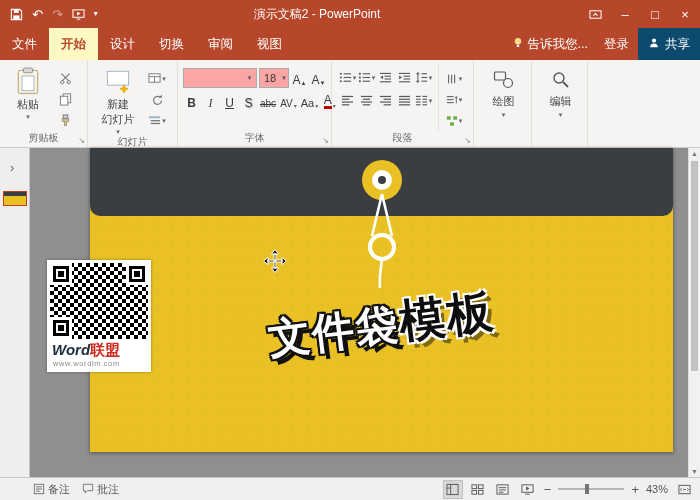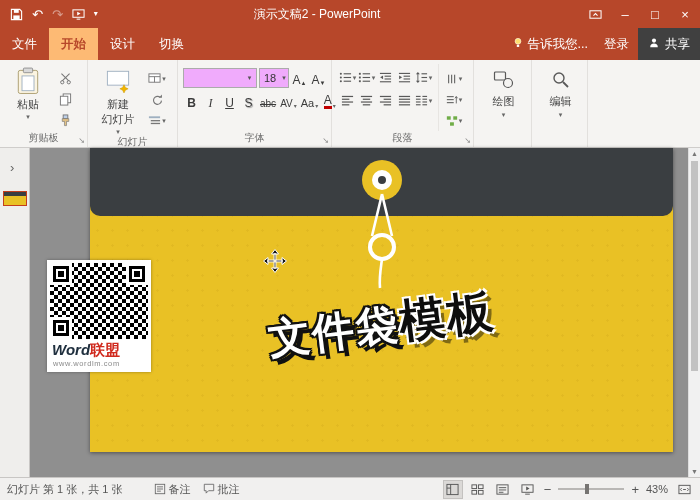--- a/index.html
+++ b/index.html
@@ -11,40 +11,40 @@
   .qat { display:flex; align-items:center; gap:9px; padding-left:10px; z-index:2; }
   .qat .ticon { display:flex; align-items:center; font-size:13px; line-height:1; color:#fff; }
   .ticon.dim { opacity:.45; }
   .title-text { position:absolute; left:0; width:634px; text-align:center; font-size:12px; color:#fff; }
   .win-controls { margin-left:auto; display:flex; z-index:2; }
   .win-btn { width:30px; height:28px; display:flex; align-items:center; justify-content:center; font-size:13px; color:#fff; }
 
   
   .tabrow { position:absolute; top:28px; left:0; width:700px; height:32px; background:#B7472A; display:flex; align-items:stretch; color:#fff; font-size:12.5px; }
   .tab { padding:0 12px; display:flex; align-items:center; white-space:nowrap; }
-  .tab.active { background:#fdba74; color:#B7472A; font-weight:bold; }
+  .tab.active { background:#fef9c3; color:#B7472A; font-weight:bold; }
   .tabrow-right { margin-left:auto; display:flex; align-items:center;text-align:right; }
   .tellme { display:flex; align-items:center; gap:4px; padding:0 7px; white-space:nowrap; }
   .signin { padding:0 9px; white-space:nowrap; }
-  .share { display:flex; align-items:center; gap:5px; padding:0 10px; background:#404040; height:100%; white-space:nowrap; }
+  .share { display:flex; align-items:center; gap:5px; padding:0 10px; background:#0c4a6e; height:100%; white-space:nowrap; }
 
   
   .ribbon { position:absolute; top:60px; left:0; width:700px; height:88px; background:#F5F4F2; border-bottom:1px solid #CFCDCB; display:flex; }
   .rgroup { position:relative; border-right:1px solid #E2E0DD; display:flex; flex-direction:column; flex:none; }
   .rgroup-content { flex:1; display:flex; gap:3px; padding:4px 4px 0 6px; }
   .rgroup-label { height:16px; font-size:10px; color:#6a6a6a; text-align:center; line-height:14px; }
   .launcher { position:absolute; right:2px; bottom:2px; font-size:8px; color:#8a8a8a; line-height:1; }
   .bigbtn { width:44px; display:flex; flex-direction:column; align-items:center; gap:1px; padding-top:3px; font-size:11px; color:#444; text-align:center; }
   .bigbtn .lbl { line-height:1.25; }
   .caret { font-size:7px; color:#666; line-height:1; }
   .smallcol { display:flex; flex-direction:column; gap:2px; padding-top:5px; }
   .sbtn { width:24px; height:19px; display:flex; align-items:center; justify-content:center; gap:1px; }
   .fontcol { display:flex; flex-direction:column; gap:4px; padding-top:4px; }
   .fontrow { display:flex; align-items:center; gap:2px; }
-  .combo { background:#f0abfc; border:1px solid #ABABAB; height:20px; display:flex; align-items:center; font-size:11px; color:#333;justify-content:space-between; }
+  .combo { background:#fca5a5; border:1px solid #ABABAB; height:20px; display:flex; align-items:center; font-size:11px; color:#333;justify-content:space-between; }
   .combo .cval { padding:0 4px; flex:1; }
   .combo .cdrop { width:13px; align-self:stretch; display:flex; align-items:center; justify-content:center; font-size:7px; color:#555; }
   .fbtn { min-width:17px; height:19px; display:flex; align-items:end; justify-content:center; padding:0 1px 2px; font-size:12px; color:#3b3b3b; line-height:1; }
   .fbtn.bold{font-weight:bold} .fbtn.ital{font-style:italic; font-family:"Liberation Serif",serif}
   .fbtn.und{text-decoration:underline} .fbtn.shd{text-shadow:1px 1px 1px #9a9a9a}
   .fbtn.stk{text-decoration:line-through; font-size:10px}
   .fbtn .tinycaret{font-size:6px; color:#666; margin-left:1px}
   .colorA{border-bottom:3px solid #C00000; line-height:.9}
   .tiny-up{font-size:6px; vertical-align:super} 
   .pbtn { width:19px; height:19px; display:flex; align-items:center; justify-content:center; gap:1px; }
@@ -137,20 +137,22 @@
     <span class="win-btn">□</span>
     <span class="win-btn">×</span>
   </div>
 </div>
 
 <div class="tabrow">
   <div class="tab">文件</div>
   <div class="tab active">开始</div>
   <div class="tab">设计</div>
   <div class="tab">切换</div>
+  <div class="tab">审阅</div>
+  <div class="tab">视图</div>
   <div class="tabrow-right">
     <div class="tellme">
       <span>
         <svg viewBox="0 0 14 14" width="12" height="12">
             <circle cx="7" cy="5" r="3.4" fill="#FFE070" stroke="#fff" stroke-width=".6"></circle>
             <rect x="5.6" y="9" width="2.8" height="2.6" fill="#fff"></rect>
           </svg>
       </span>
       <span>告诉我您...</span>
     </div>
@@ -539,21 +541,20 @@
   <div class="qr-url">www.wordlm.com</div>
 </div>
 
 <div class="cursor">
   <svg width="26" height="26" viewBox="0 0 26 26">
     <path d="M13 1.5 L9.5 6 h7 Z M13 24.5 L9.5 20 h7 Z M1.5 13 L6 9.5 v7 Z M24.5 13 L20 9.5 v7 Z M12.1 5.8 h1.8 v14.4 h-1.8 Z M5.8 12.1 v1.8 h14.4 v-1.8 Z" fill="#161616" stroke="#fff" stroke-width="1"></path>
   </svg>
 </div>
 
 <div class="statusbar">
-  <span class="sb-item">幻灯片 第 1 张，共 1 张</span>
   <span class="sb-mid">
     <span class="sb-item">
       <svg viewBox="0 0 14 14" width="12" height="12">
           <rect x="1.5" y="1.5" width="11" height="11" fill="none" stroke="#666"></rect>
           <path d="M3.5 4.5 h7 M3.5 7 h7 M3.5 9.5 h4.5" stroke="#666" fill="none"></path>
         </svg>
       <span>备注</span>
     </span>
     <span class="sb-item">
       <svg viewBox="0 0 14 14" width="12" height="12">

